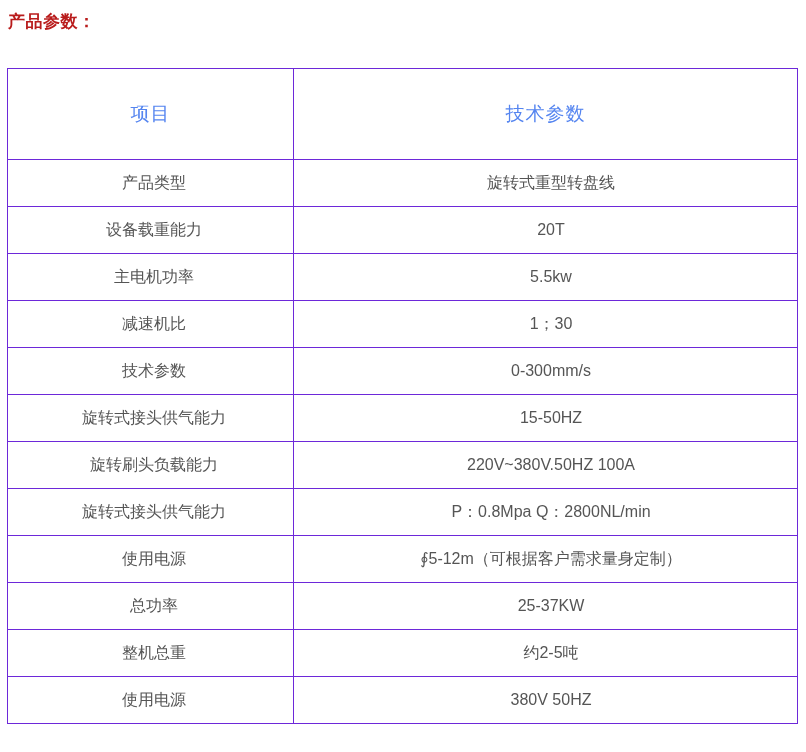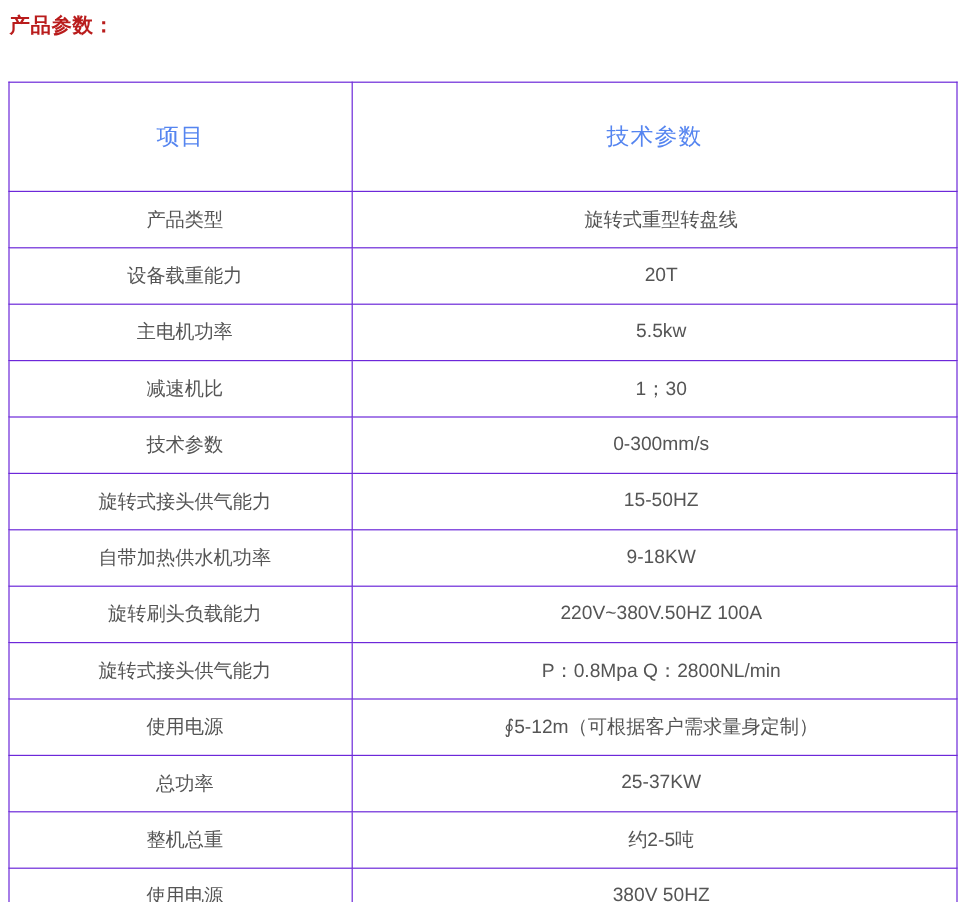--- a/index.html
+++ b/index.html
@@ -96,24 +96,20 @@
     </tr>
     <tr>
       <td class="cell-label">技术参数</td>
       <td class="cell-value">0-300mm/s</td>
     </tr>
     <tr>
       <td class="cell-label">旋转式接头供气能力</td>
       <td class="cell-value">15-50HZ</td>
     </tr>
     <tr>
-      <td class="cell-label">自带加热供水机功率</td>
-      <td class="cell-value">9-18KW</td>
-    </tr>
-    <tr>
       <td class="cell-label">旋转刷头负载能力</td>
       <td class="cell-value">220V~380V.50HZ 100A</td>
     </tr>
     <tr>
       <td class="cell-label">旋转式接头供气能力</td>
       <td class="cell-value">P：0.8Mpa Q：2800NL/min</td>
     </tr>
     <tr>
       <td class="cell-label">使用电源</td>
       <td class="cell-value">∮5-12m（可根据客户需求量身定制）</td>

